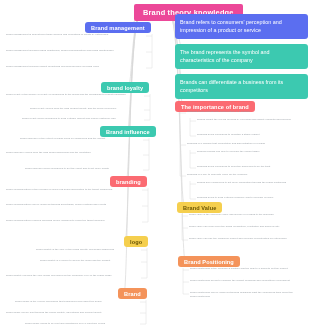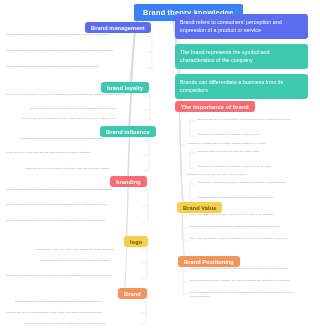--- a/index.html
+++ b/index.html
@@ -10,21 +10,21 @@
     position:relative;overflow:hidden;
   }
   #canvas{position:absolute;inset:0;}
   svg.links{position:absolute;left:0;top:0;width:310px;height:330px;pointer-events:none;}
   svg.links path{fill:none;stroke:#d8d8d8;stroke-width:.7;}
   svg.links path.hair{stroke:#e2e2e2;stroke-width:.55;}
 
   .node{position:absolute;box-sizing:border-box;}
 
   .root{
-    background:#3b82f6;color:#ffffff;
+    background:#ec4899;color:#ffffff;
     font-weight:bold;font-size:7.4px;
     padding:4px 9px;border-radius:2px;
     letter-spacing:.2px;white-space:nowrap;
   }
 
   .pill{
     border-radius:3px;padding:2.6px 6px;
     font-size:5.6px;color:#ffffff;white-space:nowrap;
     font-weight:bold;letter-spacing:.1px;
   }

